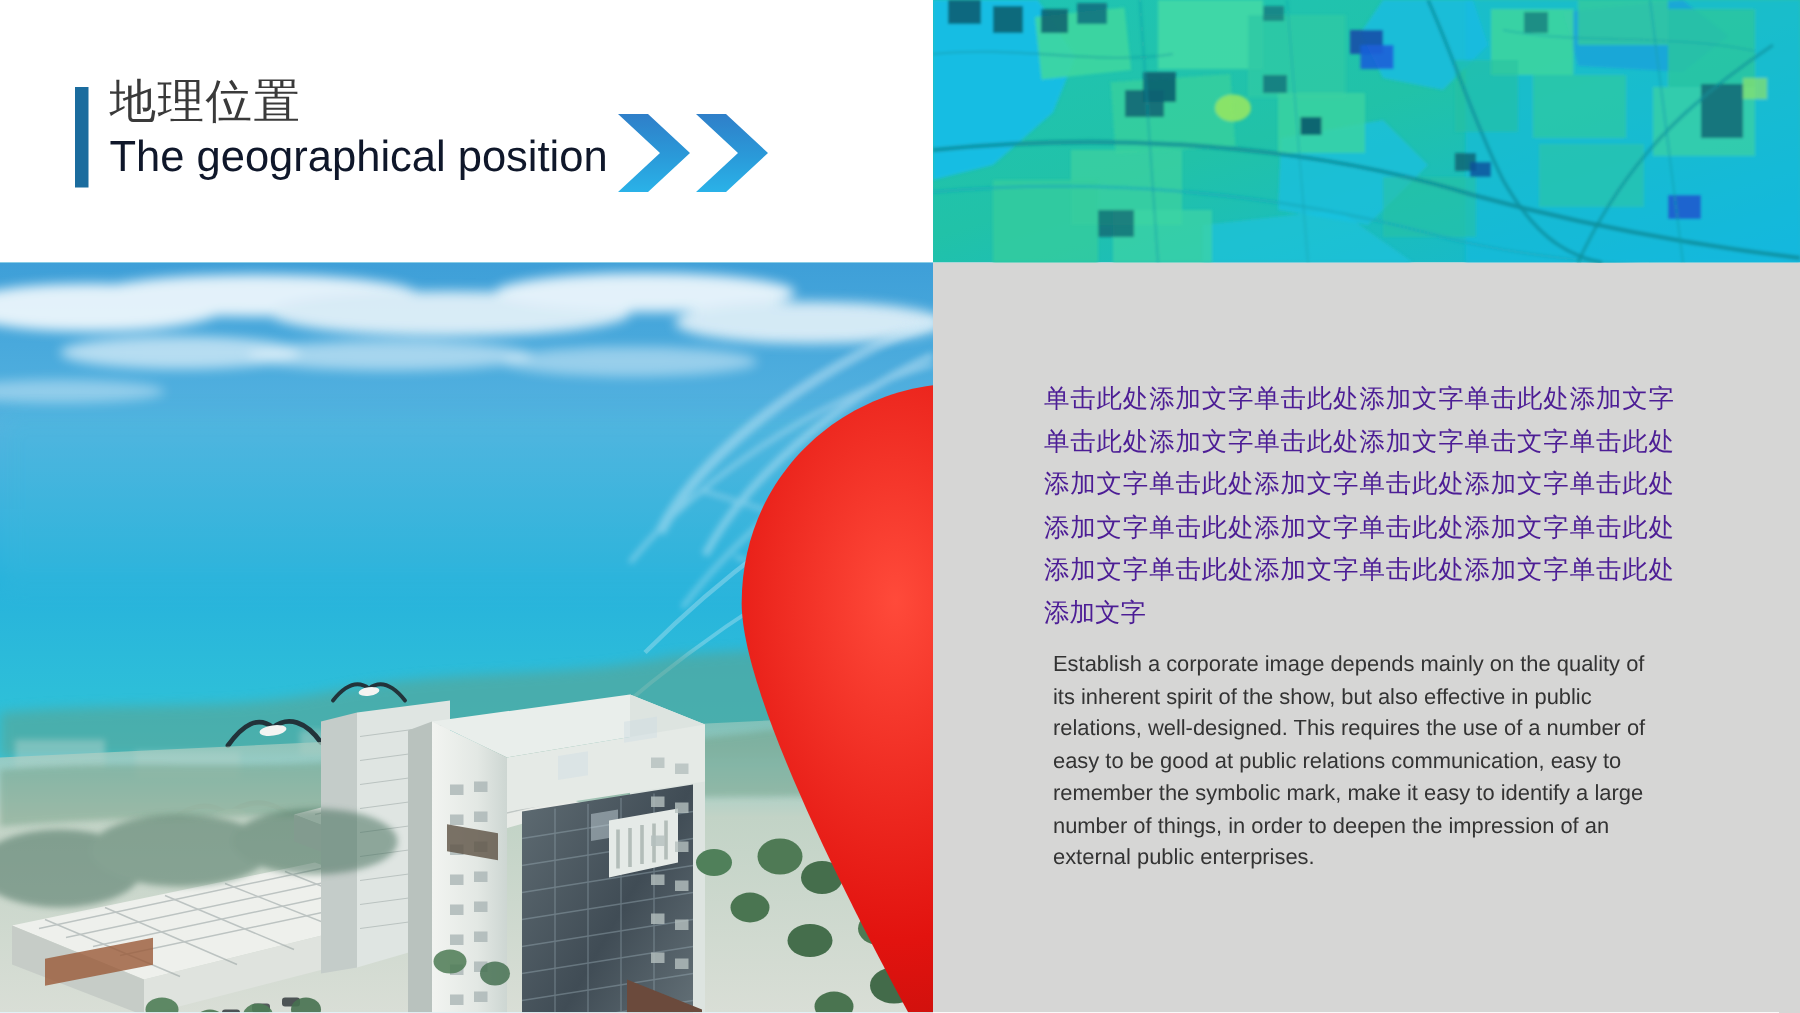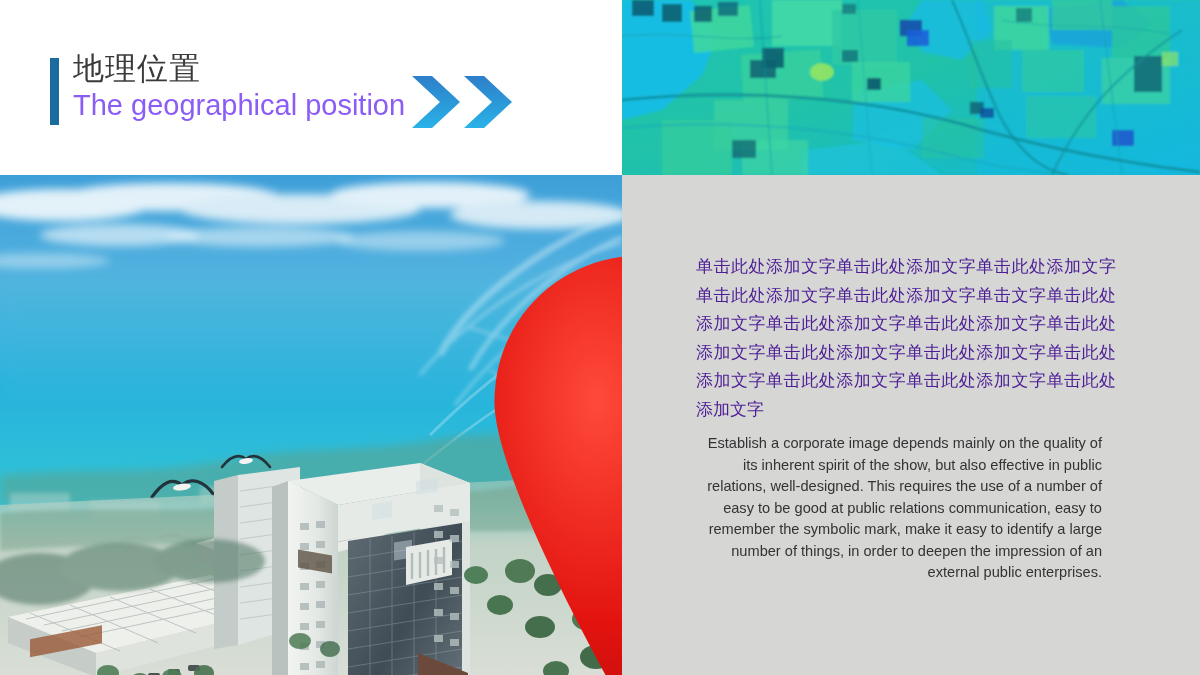--- a/index.html
+++ b/index.html
@@ -6,42 +6,42 @@
   html,body { width:1200px; height:675px; overflow:hidden; background:#ffffff; }
   body { font-family:"Liberation Sans", sans-serif; }
 
   .slide { position:relative; width:1200px; height:675px; background:#ffffff; overflow:hidden; }
 
   
   .header { position:absolute; left:0; top:0; width:622px; height:144px; background:#ffffff; }
   .title-bar { position:absolute; left:50px; top:58px; width:9px; height:67px; background:#1b6c9e; }
   .title-block { position:absolute; left:73px; top:50px; width:340px; }
   .title-cn { font-family:"DejaVu Serif", serif; font-size:31px; color:#3a3a3a; line-height:37px; letter-spacing:1px; white-space:nowrap; }
-  .title-en { font-family:"Liberation Sans", sans-serif; font-size:29px; color:#8b5cf6; line-height:36px; white-space:nowrap; }
+  .title-en { font-family:"Liberation Sans", sans-serif; font-size:29px; color:#0f172a; line-height:36px; white-space:nowrap; }
 
   .chevrons { position:absolute; left:410px; top:74px; width:110px; height:56px; }
   .chevrons svg { display:block; }
 
   
   .map { position:absolute; left:622px; top:0; width:578px; height:175px; overflow:hidden;
          background:#1ab3c8; }
   .map svg { display:block; width:578px; height:175px; }
 
   
   .photo { position:absolute; left:0; top:175px; width:622px; height:500px; overflow:hidden; background:#2aa7cf; }
   .photo svg { display:block; width:622px; height:500px; }
 
   
   .panel { position:absolute; left:622px; top:175px; width:578px; height:500px; background:#d6d6d5; }
   .panel-cn { position:absolute; left:74px; top:77px; width:420px;
               font-family:"DejaVu Serif", serif; font-size:17px; color:#4c1d95;
               line-height:28.5px; text-align:justify; text-justify:inter-character; }
   .panel-en { position:absolute; left:80px; top:258px; width:400px;
               font-family:"Liberation Sans", sans-serif; font-size:14.6px; color:#333333;
-              line-height:21.5px;text-align:right; }
+              line-height:21.5px; }
 
   .pin { position:absolute; }
 </style>
 </head>
 <body>
 
 <div class="slide">
 
   <div class="header">
     <div class="title-bar"></div>

